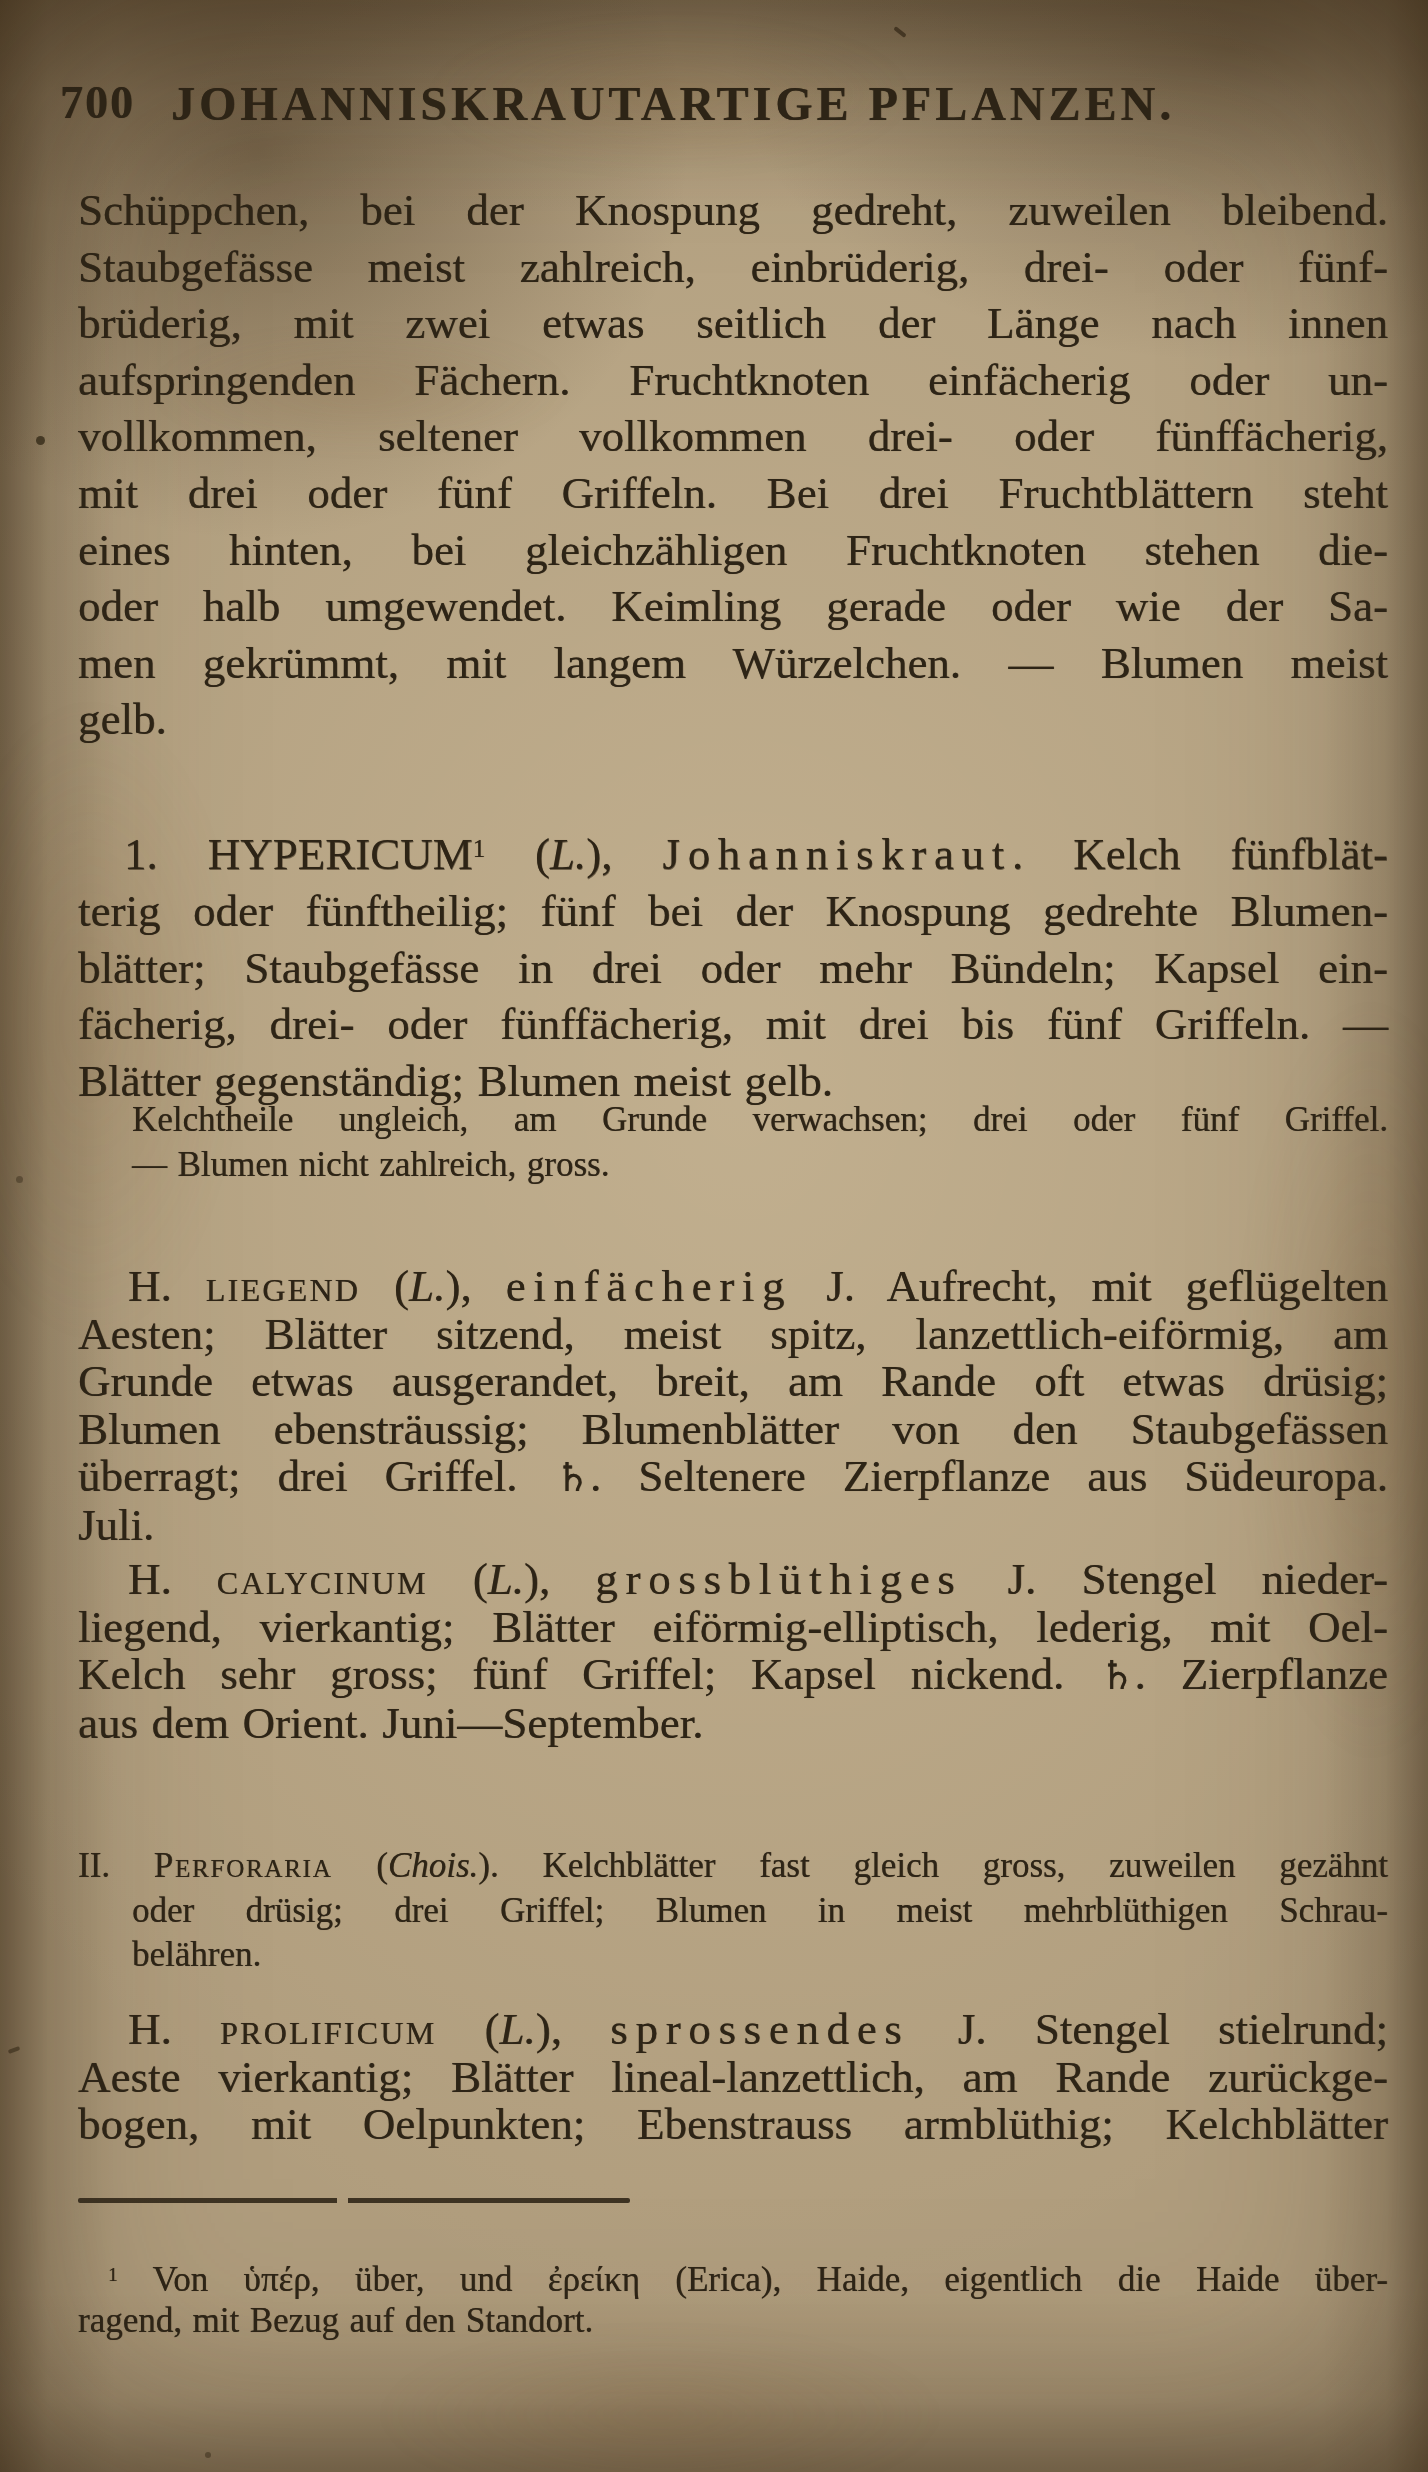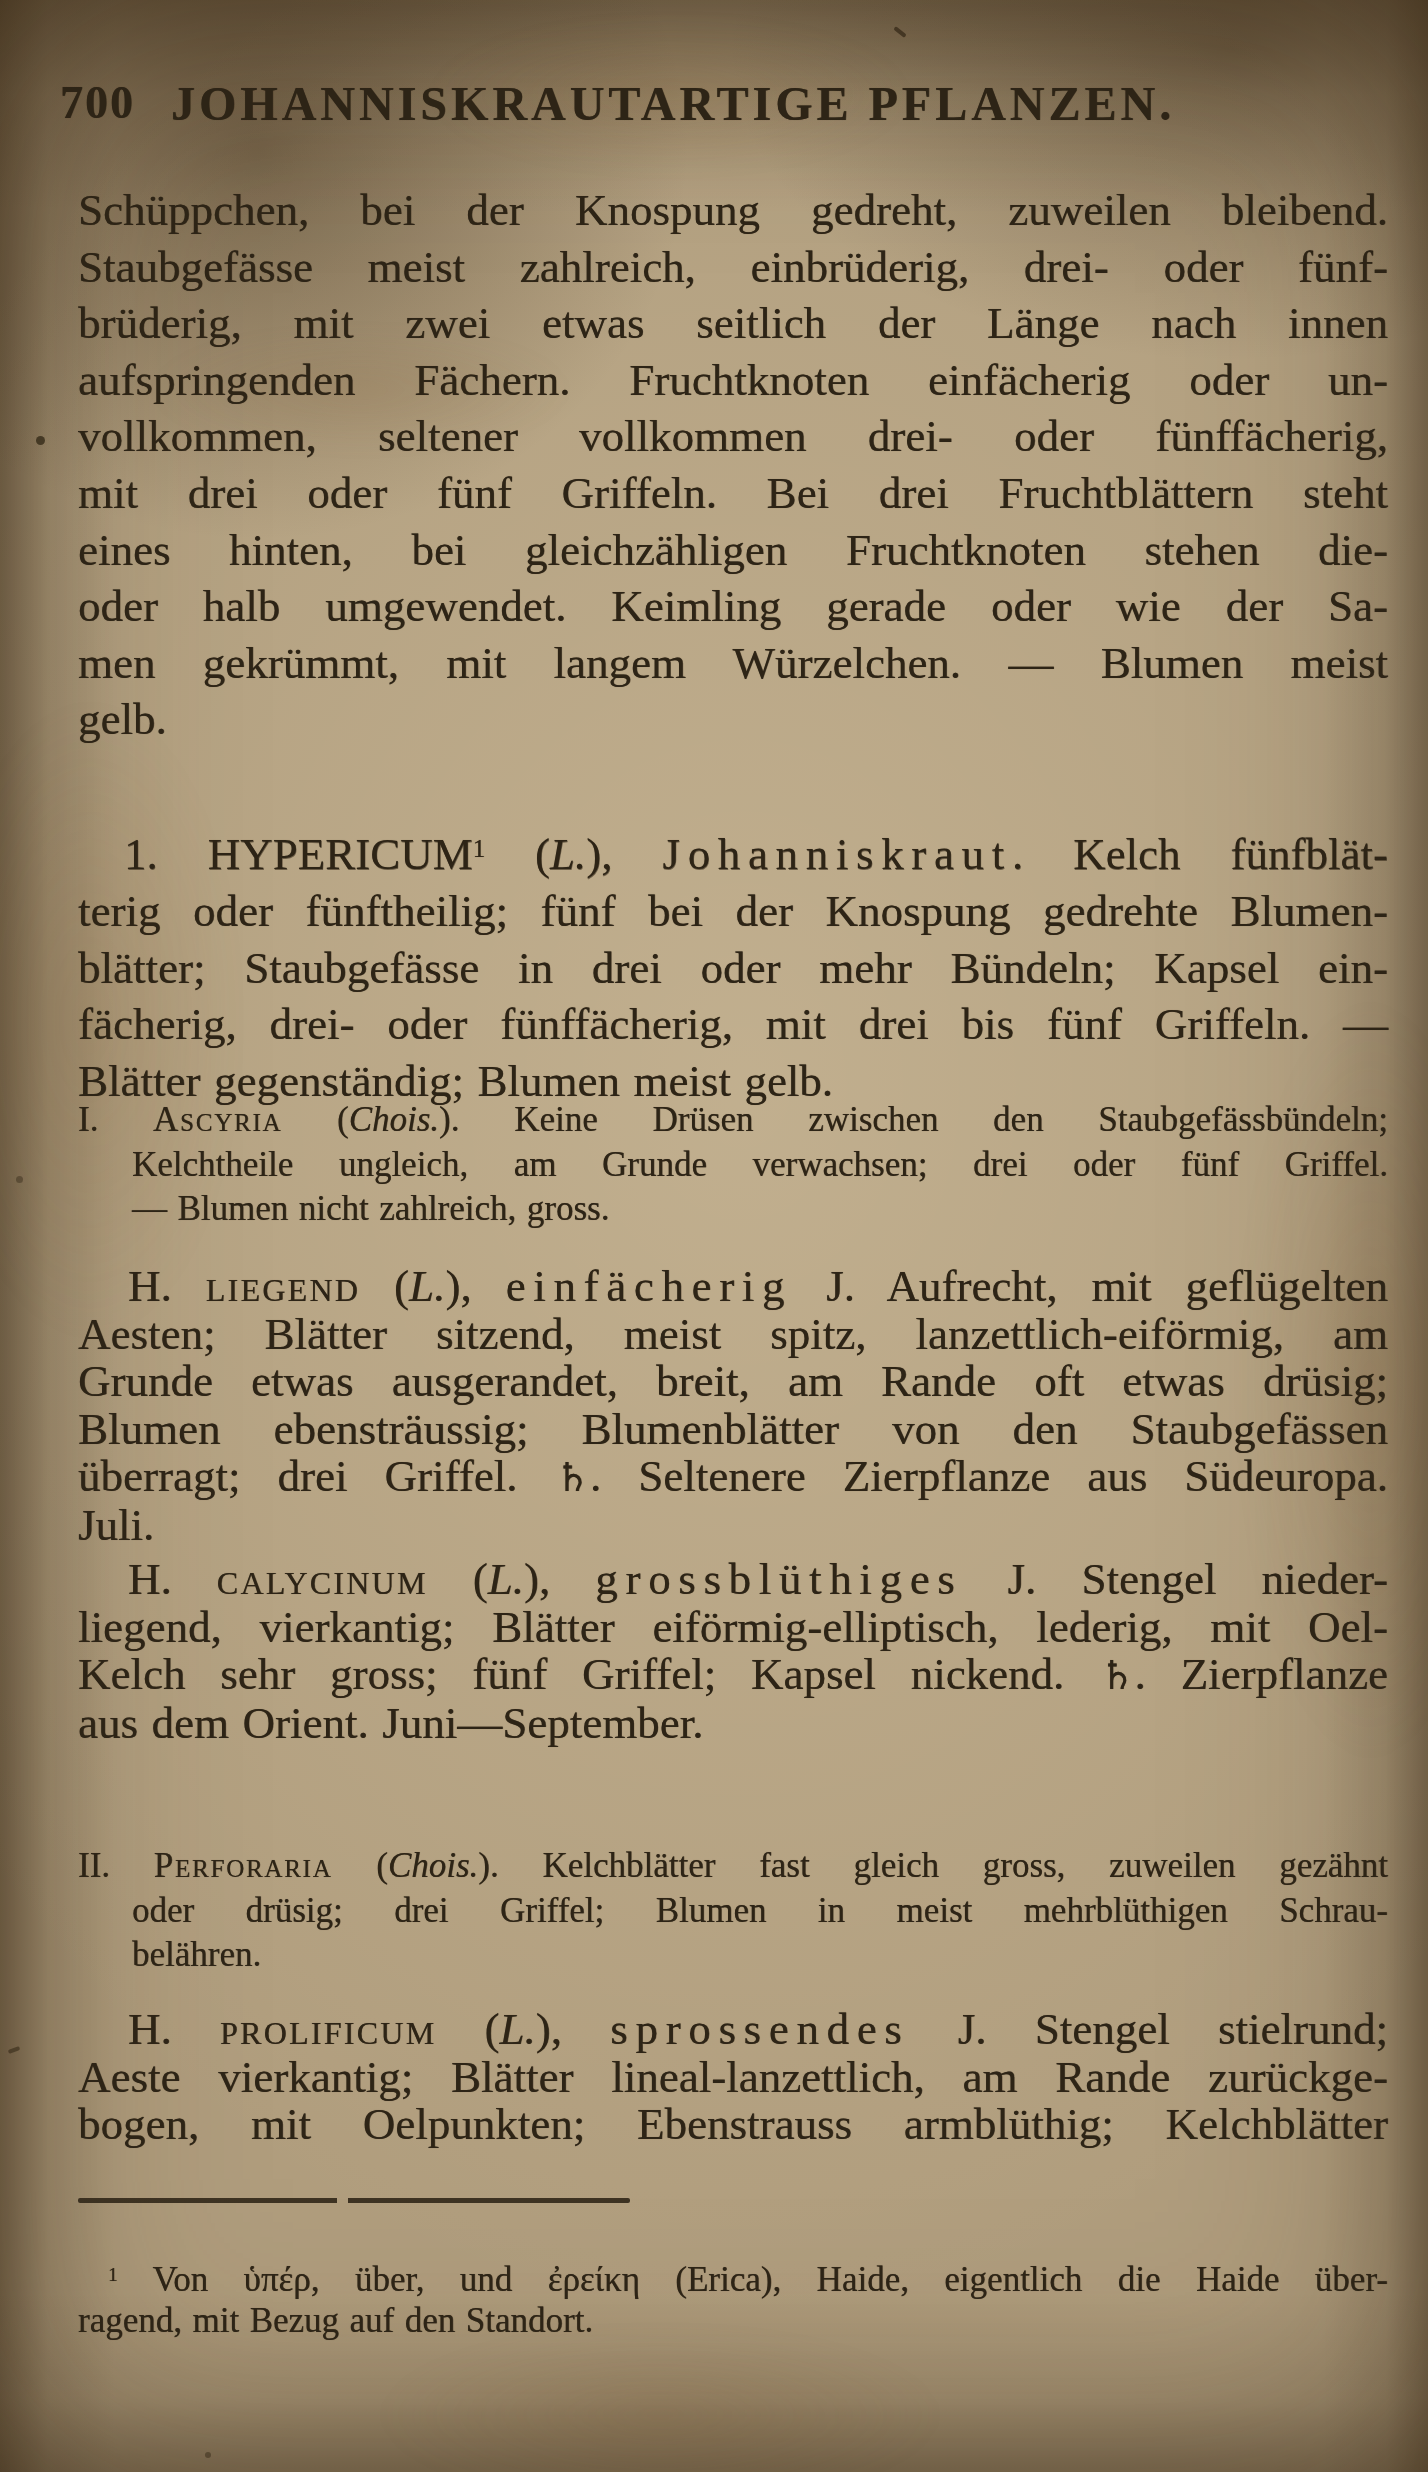--- a/index.html
+++ b/index.html
@@ -108,21 +108,20 @@
       <div class="line end"><span>gelb.</span></div>
     </div>
   <div class="sec sec-body s-hypericum">
       <div class="line ind"><span>1. HYPERICUM</span><span class="sup">1</span><span> (</span><span class="it">L.</span><span>), </span><span class="sp">Johanniskraut</span><span>. Kelch fünfblät-</span></div>
       <div class="line"><span>terig oder fünftheilig; fünf bei der Knospung gedrehte Blumen-</span></div>
       <div class="line"><span>blätter; Staubgefässe in drei oder mehr Bündeln; Kapsel ein-</span></div>
       <div class="line"><span>fächerig, drei- oder fünffächerig, mit drei bis fünf Griffeln. —</span></div>
       <div class="line end"><span>Blätter gegenständig; Blumen meist gelb.</span></div>
     </div>
   <div class="sec sec-group s-ascyria">
-      <div class="line"><span>I. </span><span class="sc">Ascyria</span><span> (</span><span class="it">Chois.</span><span>). Keine Drüsen zwischen den Staubgefässbündeln;</span></div>
       <div class="line ind"><span>Kelchtheile ungleich, am Grunde verwachsen; drei oder fünf Griffel.</span></div>
       <div class="line ind end"><span>— Blumen nicht zahlreich, gross.</span></div>
     </div>
   <div class="sec sec-species s-hircinum">
       <div class="line ind"><span>H. </span><span class="sc">liegend</span><span> (</span><span class="it">L.</span><span>), </span><span class="sp">einfächerig</span><span> J. Aufrecht, mit geflügelten</span></div>
       <div class="line"><span>Aesten; Blätter sitzend, meist spitz, lanzettlich-eiförmig, am</span></div>
       <div class="line"><span>Grunde etwas ausgerandet, breit, am Rande oft etwas drüsig;</span></div>
       <div class="line"><span>Blumen ebensträussig; Blumenblätter von den Staubgefässen</span></div>
       <div class="line"><span>überragt; drei Griffel. </span><span class="sym">♄</span><span>. Seltenere Zierpflanze aus Südeuropa.</span></div>
       <div class="line end"><span>Juli.</span></div>

